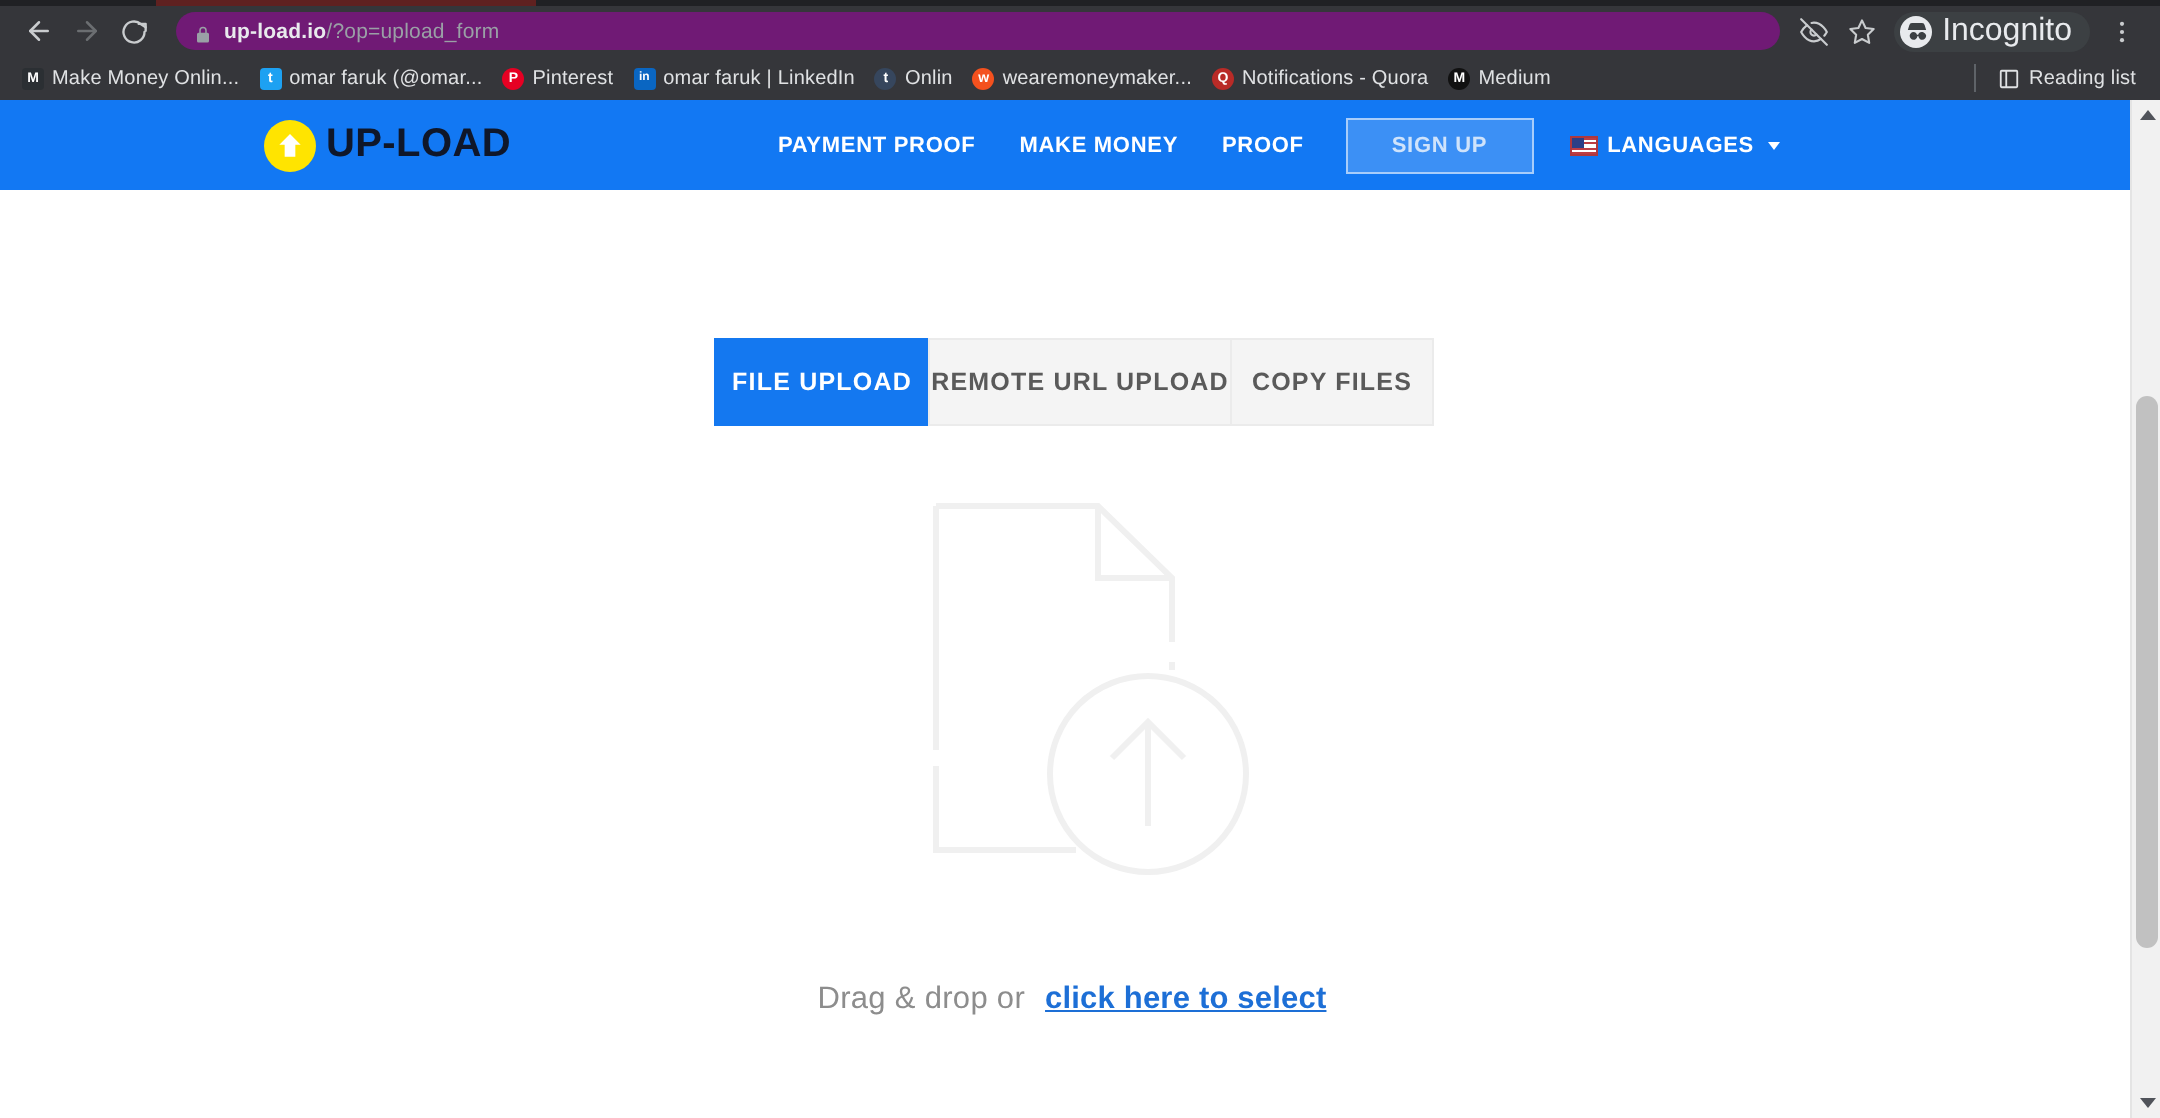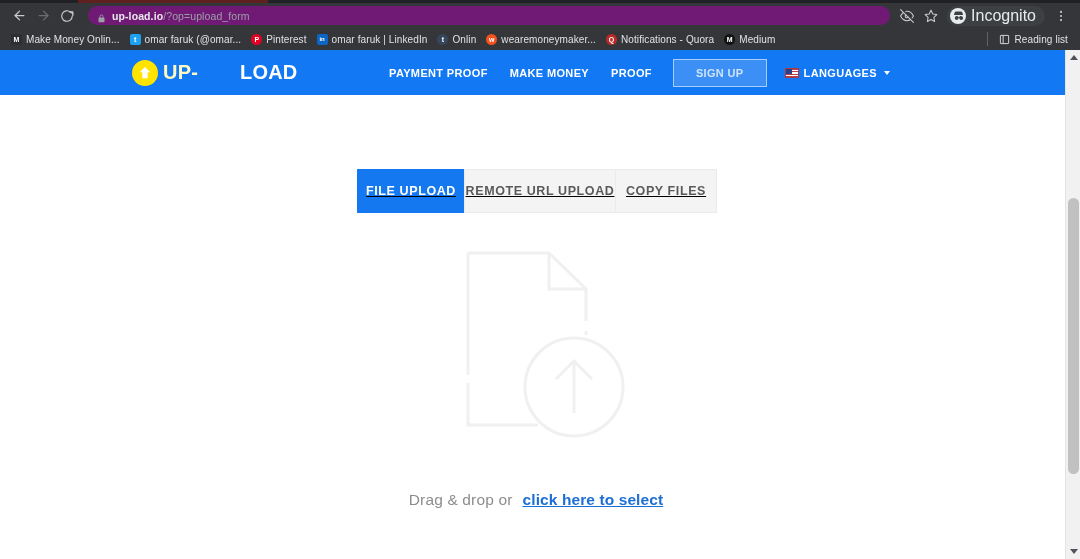--- a/index.html
+++ b/index.html
@@ -76,22 +76,22 @@
   .site-header {
     width: 1072px; height: 45px; background: #1278f3;
     display: flex; align-items: center; position: relative;
   }
   .logo { display: flex; align-items: center; gap: 5px; margin-left: 132px; }
   .logo-mark {
     width: 26px; height: 26px; border-radius: 50%; background: #ffe400;
     display: flex; align-items: center; justify-content: center; flex: 0 0 auto;
   }
   .logo-text { font-size: 20px; font-weight: bold; letter-spacing: .2px; }
-  .logo-text .up { color: #fef9c3; }
-  .logo-text .load { color: #ffffff; margin-left: 42px; }
+  .logo-text .up { color: #0f172a; }
+  .logo-text .load { color: #0f172a; }
 
   .site-nav { display: flex; align-items: center; gap: 0; margin-left: auto; margin-right: 182px; }
   .nav-link {
     font-size: 11px; font-weight: bold; color: #ffffff; letter-spacing: .35px;
     padding: 0 11px; white-space: nowrap; text-decoration: none;
   }
   .signup-btn {
     font-size: 11px; font-weight: bold; color: #cfe3fb; letter-spacing: .35px;
     background: rgba(255,255,255,0.18); border: 1px solid rgba(255,255,255,0.55);
     padding: 7px 22px; margin: 0 10px; white-space: nowrap;
@@ -104,21 +104,21 @@
           background: #bd3d44; border: 1px solid rgba(0,0,0,.08); }
   .flag i { position: absolute; left: 0; width: 100%; height: 1.4px; background: #fff; }
   .flag b { position: absolute; left: 0; top: 0; width: 6px; height: 5.5px; background: #2b3f87; }
   .caret-down {
     width: 0; height: 0; border-left: 3.5px solid transparent; border-right: 3.5px solid transparent;
     border-top: 4px solid #ffffff; margin-left: 2px;
   }
 
   .content { position: relative; width: 1072px; }
 
-  .tabs { display: flex; margin: 74px 0 0 357px; text-decoration: underline; }
+  .tabs { display: flex; margin: 74px 0 0 357px; }
   .tab {
     font-size: 12.5px; font-weight: bold; letter-spacing: .6px;
     padding: 14px 0; text-align: center; background: #f4f4f4; color: #5a5a5a;
     border: 1px solid #ebebeb; margin-left: -1px;
   }
   .tab:first-child { margin-left: 0; }
   .tab.active { background: #1478f0; color: #ffffff; border-color: #1478f0; }
   .tab-0 { width: 108px; }
   .tab-1 { width: 152px; }
   .tab-2 { width: 102px; }

